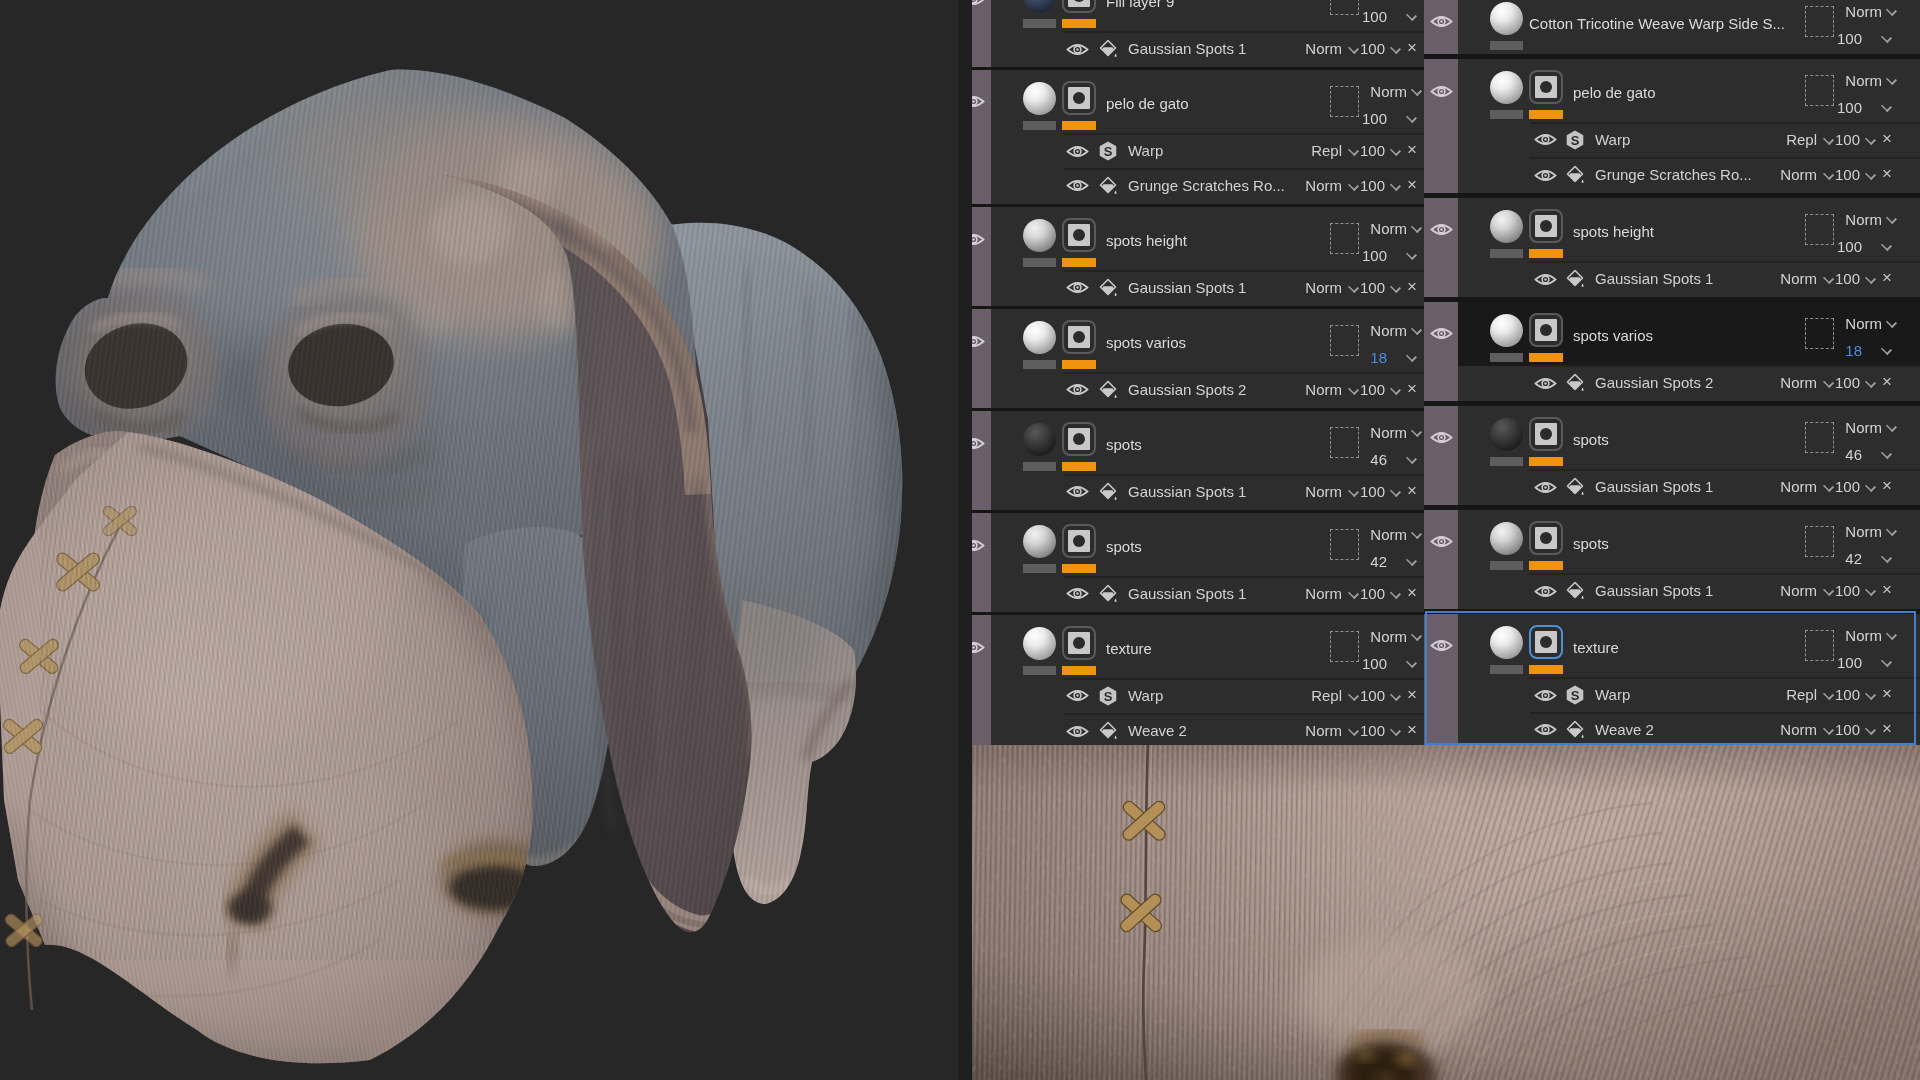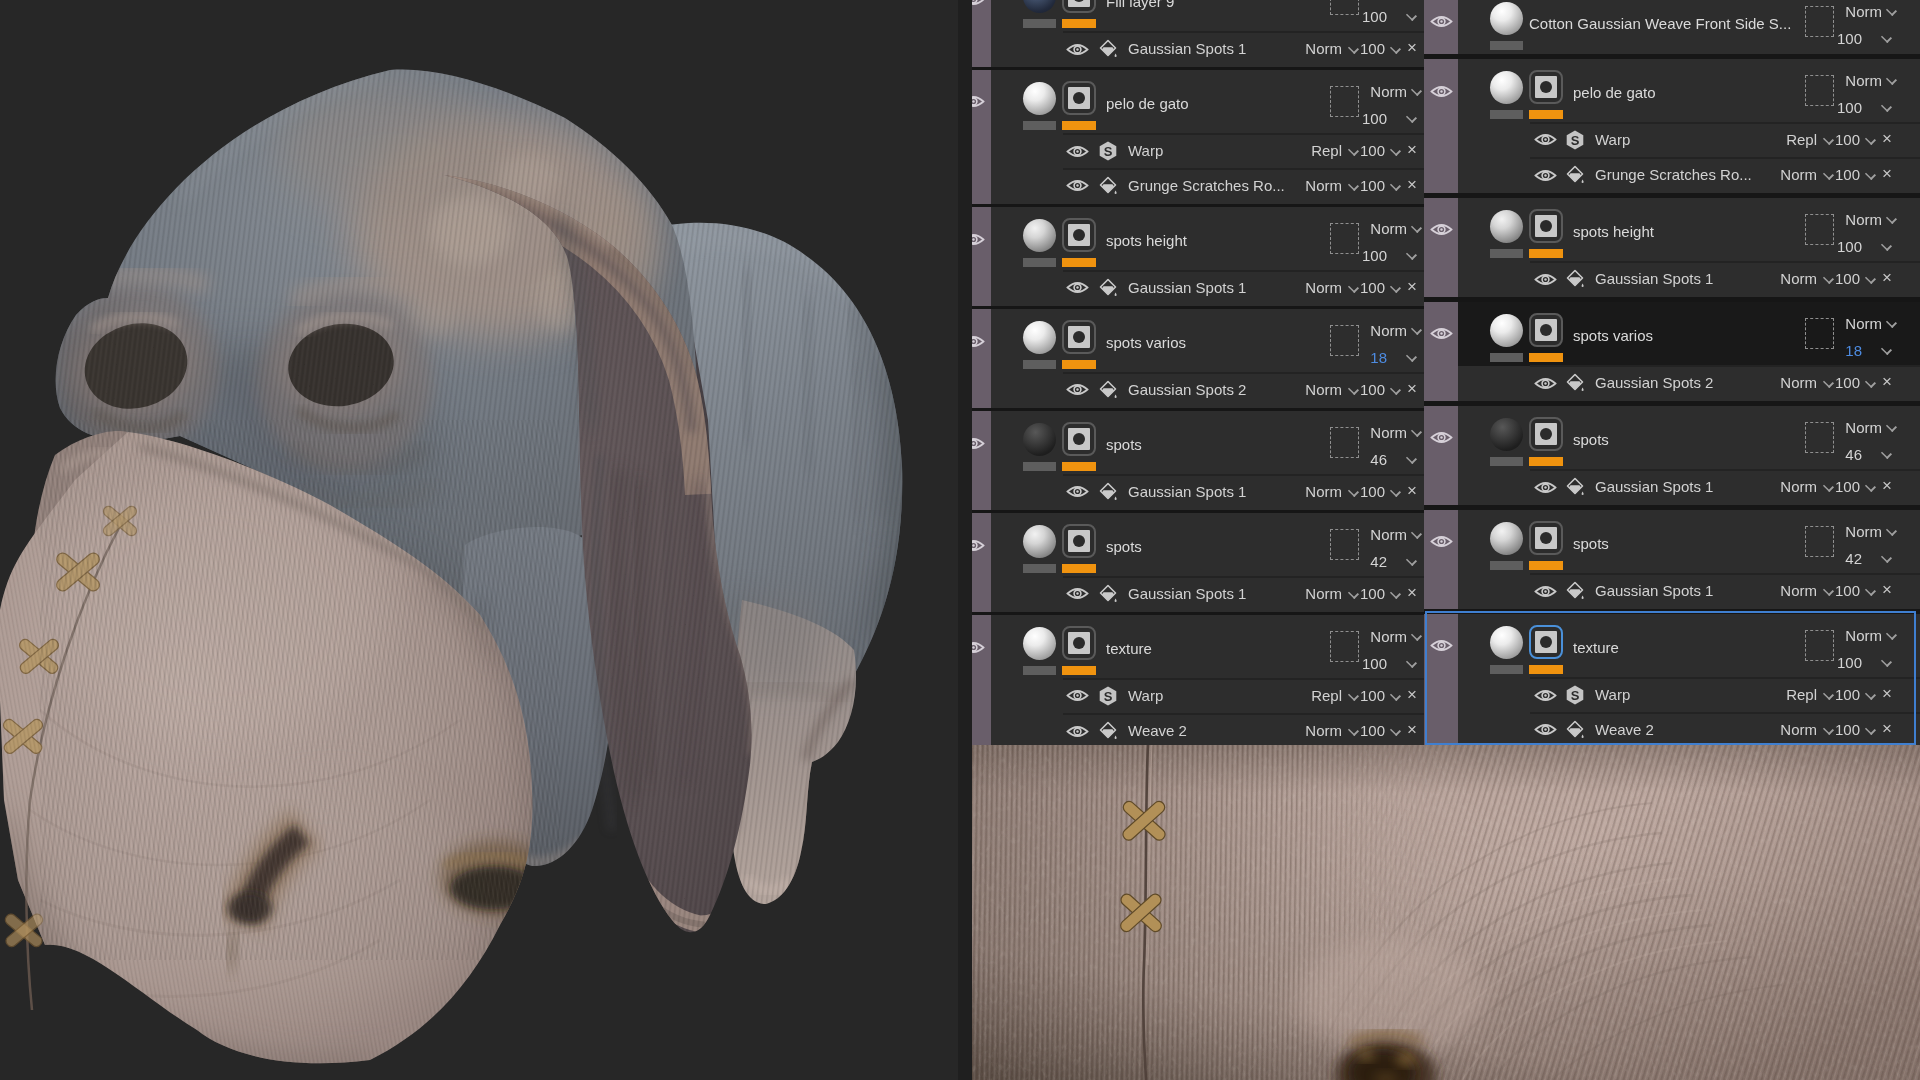--- a/index.html
+++ b/index.html
@@ -580,21 +580,21 @@
         <circle cx="11.5" cy="7.5" r="3.4" fill="none" stroke="#d6d0d8" stroke-width="1.6"></circle>
         <circle cx="11.5" cy="7.5" r="1.2" fill="#d6d0d8"></circle>
       </svg>
 <svg style="position:absolute;left:6px;top:638px" width="23" height="15" viewBox="0 0 23 15">
         <path d="M1.5 7.5 Q11.5 -1.5 21.5 7.5 Q11.5 16.5 1.5 7.5 Z" fill="none" stroke="#d6d0d8" stroke-width="1.7"></path>
         <circle cx="11.5" cy="7.5" r="3.4" fill="none" stroke="#d6d0d8" stroke-width="1.6"></circle>
         <circle cx="11.5" cy="7.5" r="1.2" fill="#d6d0d8"></circle>
       </svg>
 </div>
 <div style="position:absolute;left:66px;top:2px;width:33px;height:33px;border-radius:50%;background:radial-gradient(circle at 36% 28%, #ffffff 0%, #ebebeb 30%, #c6c6c6 52%, #9a9a9a 78%, #818181 100%)"></div>
-<div style="position:absolute;left:105px;top:15px;font-size:15px;color:#dadada;white-space:nowrap">Cotton Gaussian Weave Front Side S...</div>
+<div style="position:absolute;left:105px;top:15px;font-size:15px;color:#dadada;white-space:nowrap">Cotton Tricotine Weave Warp Side S...</div>
 <div style="position:absolute;left:66px;top:41px;width:33px;height:9px;background:#5e5e5e"></div>
 <div style="position:absolute;left:381px;top:6px;width:29px;height:31px;border:1px dashed #8f8f8f;box-sizing:border-box"></div>
 <div style="position:absolute;left:318px;top:3px;width:140px;text-align:right;font-size:15px;color:#d4d4d4">Norm</div>
 <div style="position:absolute;left:463px;top:6px;width:7px;height:7px;border-right:2px solid #a0a0a0;border-bottom:2px solid #a0a0a0;transform:rotate(45deg) scale(1,.75)"></div>
 <div style="position:absolute;left:313px;top:30px;width:125px;text-align:right;font-size:15px;color:#d4d4d4">100</div>
 <div style="position:absolute;left:458px;top:33px;width:7px;height:7px;border-right:2px solid #a0a0a0;border-bottom:2px solid #a0a0a0;transform:rotate(45deg) scale(1,.75)"></div>
 <div style="position:absolute;left:0;top:54px;width:496px;height:5px;background:#161616"></div>
 <div style="position:absolute;left:66px;top:71px;width:33px;height:33px;border-radius:50%;background:radial-gradient(circle at 36% 28%, #ffffff 0%, #ebebeb 30%, #c6c6c6 52%, #9a9a9a 78%, #818181 100%)"></div>
 <div style="position:absolute;left:105px;top:70px;width:34px;height:34px;border-radius:8px;border:2px solid #5a5a5a;background:#2c2c2c;box-sizing:border-box">
       <div style="position:absolute;left:4px;top:4px;width:22px;height:22px;background:#c8c8c8;border-radius:1px">

